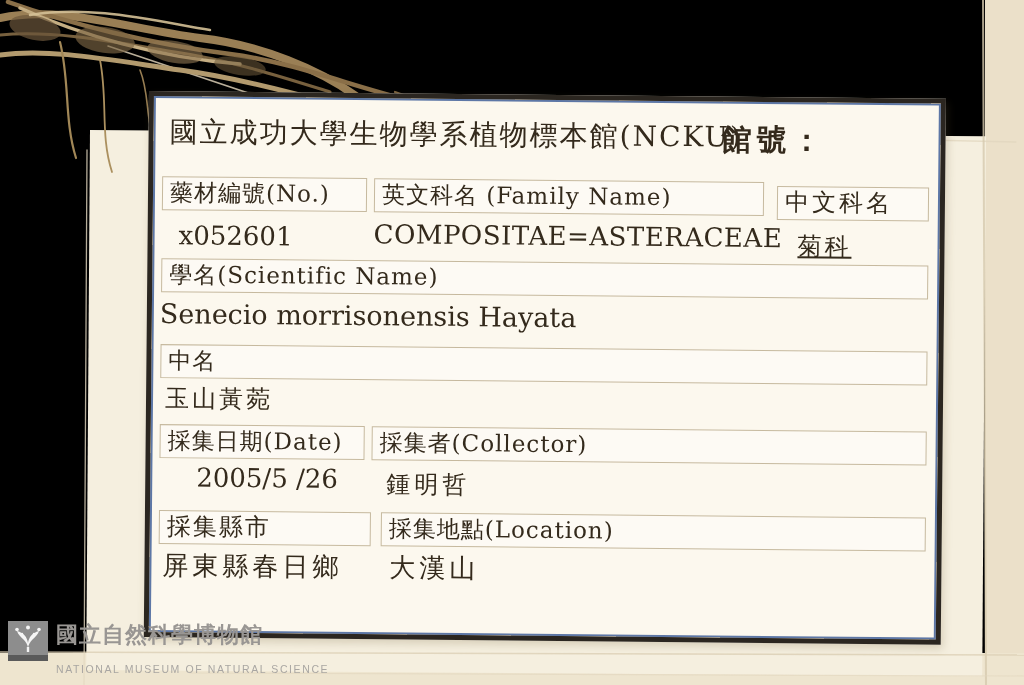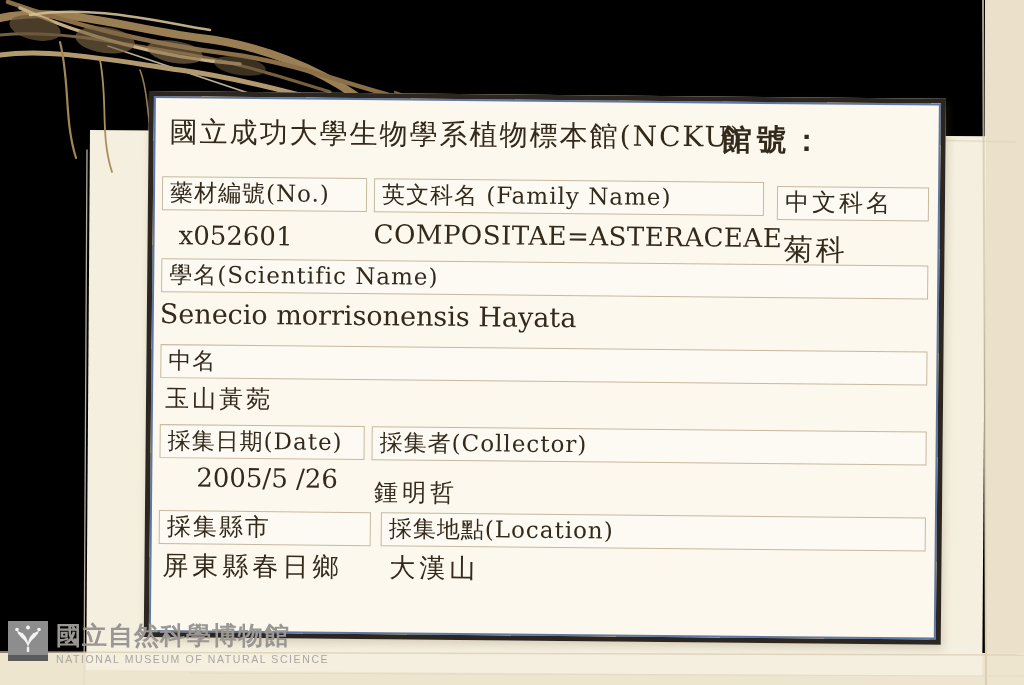--- a/index.html
+++ b/index.html
@@ -34,39 +34,39 @@
   .b-family{left:221px;top:80px;width:390px;}
   .b-familyzh{left:624px;top:84px;width:152px;font-size:24px;letter-spacing:3px;}
   .b-sci{left:9px;top:162px;width:767px;}
   .b-zh{left:9px;top:248px;width:767px;}
   .b-date{left:9px;top:328px;width:205px;}
   .b-coll{left:221px;top:328px;width:555px;}
   .b-county{left:9px;top:414px;width:212px;font-size:24px;letter-spacing:2px;}
   .b-loc{left:231px;top:414px;width:545px;}
   .v-no{left:26px;top:124px;font-size:26px;}
   .v-family{left:221px;top:121px;font-size:26px;letter-spacing:.5px;}
-  .v-familyzh{left:631px;top:128px;font-size:29px;letter-spacing:3px;}
+  .v-familyzh{left:645px;top:128px;font-size:24px;letter-spacing:3px;text-decoration:underline;}
   .v-sci{left:8px;top:202px;font-size:27px;}
   .v-zh{left:14px;top:286px;font-size:24px;letter-spacing:3px;}
   .v-date{left:46px;top:366px;font-size:26px;}
-  .v-coll{left:224px;top:370px;font-size:24px;letter-spacing:4px;margin-top:8px;}
+  .v-coll{left:236px;top:370px;font-size:24px;letter-spacing:4px;}
   .v-county{left:13px;top:452px;font-size:26px;letter-spacing:4px;}
   .v-loc{left:240px;top:452px;font-size:26px;letter-spacing:4px;}
   .ink-bleed{
     position:absolute;left:455px;top:442px;font-size:56px;letter-spacing:16px;
     color:#c27a6e;opacity:.26;transform:rotate(-6deg);
     font-family:"DejaVu Serif","Liberation Serif",serif;pointer-events:none;
   }
   .museum-mark{position:absolute;left:8px;top:621px;display:flex;align-items:flex-start;
     font-family:"Liberation Sans","DejaVu Sans",sans-serif;}
   .museum-logo{width:40px;height:40px;flex:0 0 40px;
     background:linear-gradient(#8d8d8d 0 84%,#5a5a5a 84% 100%);}
   .museum-text{margin-left:8px;}
-  .museum-zh{font-size:25px;font-weight:bold;color:#999693;letter-spacing:1px;line-height:28px;}
-  .museum-en{font-size:10.5px;color:#a9a6a2;letter-spacing:1.6px;margin-top:4px;}
+  .museum-zh{font-size:22px;font-weight:bold;color:#999693;letter-spacing:1px;line-height:28px;}
+  .museum-en{font-size:10.5px;color:#a9a6a2;letter-spacing:1.6px;margin-top:14px;}
 </style>
 </head>
 <body>
 
 <div class="stage">
 
   <div class="right-strip"></div>
   <div class="bottom-strip"></div>
   <div class="label-sheet"></div>
 

